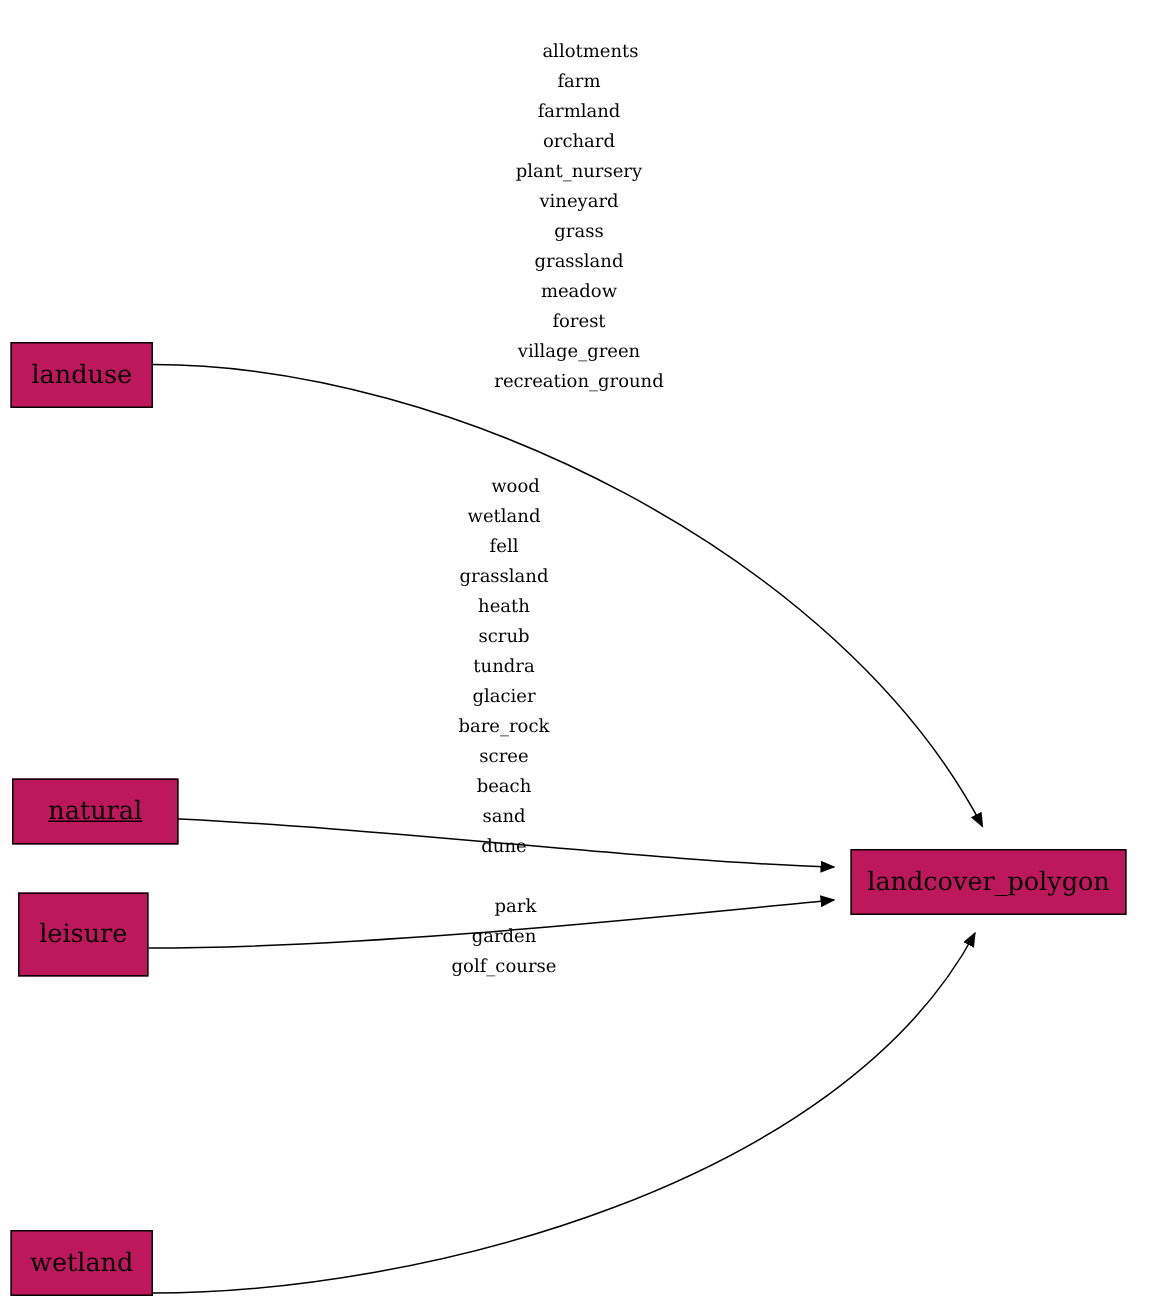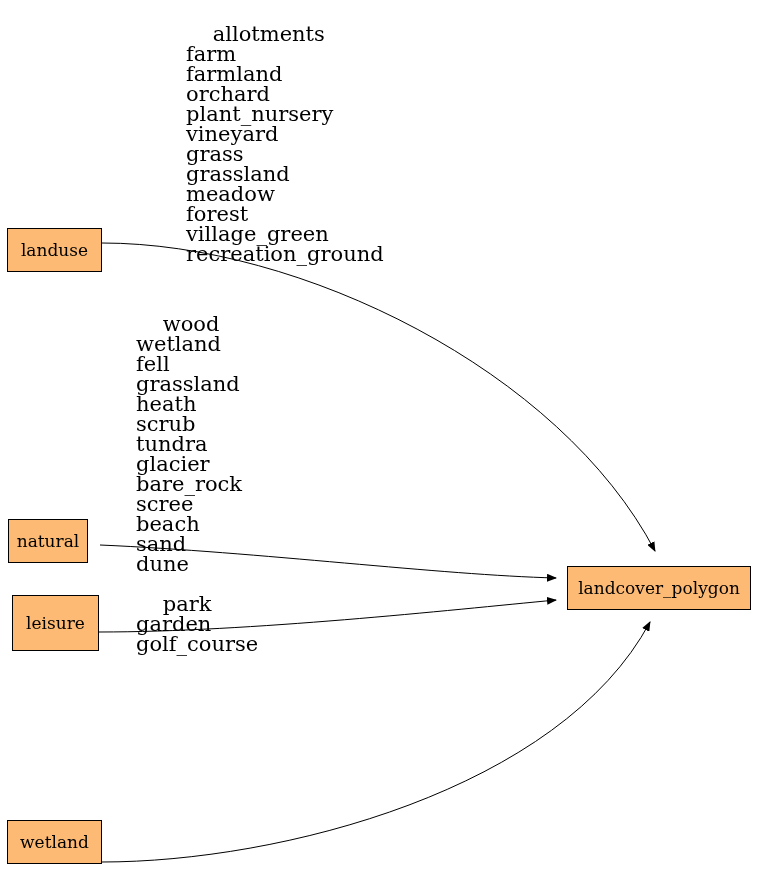--- a/index.html
+++ b/index.html
@@ -20,32 +20,32 @@
     left: 0;
     top: 0;
     width: 772px;
     height: 872px;
     pointer-events: none;
   }
   .node {
     position: absolute;
     box-sizing: border-box;
     border: 1px solid #000000;
-    background: #fdba74;
+    background: #be185d;
     display: flex;
     align-items: center;
     justify-content: center;
     font-size: 17px;
     color: #000000;
     white-space: nowrap;
   }
   .label-block {
     position: absolute;
-    text-align: left;
-    font-size: 21px;
+    text-align: center;
+    font-size: 12px;
     line-height: 20px;
     color: #000000;
     white-space: pre;
   }
 </style>
 </head>
 <body>
 
 <div id="canvas">
 
@@ -62,21 +62,21 @@
 
     <path d="M99,632 C250,632 450,610 556,600" fill="none" stroke="#000000" stroke-width="1" marker-end="url(#arrow)"></path>
 
     <path d="M102,862 C280,862 560,790 650,622" fill="none" stroke="#000000" stroke-width="1" marker-end="url(#arrow)"></path>
   </svg>
 
   <div class="node" style="left:7px; top:228px; width:95px; height:44px;">
     <span>landuse</span>
   </div>
 
-  <div class="node" style="left:8px; top:519px; width:80px; height:44px;">
+  <div class="node" style="left:8px; top:519px; width:111px; height:44px;text-decoration:underline;">
     <span>natural</span>
   </div>
 
   <div class="node" style="left:12px; top:595px; width:87px; height:56px;">
     <span>leisure</span>
   </div>
 
   <div class="node" style="left:7px; top:820px; width:95px; height:44px;">
     <span>wetland</span>
   </div>

